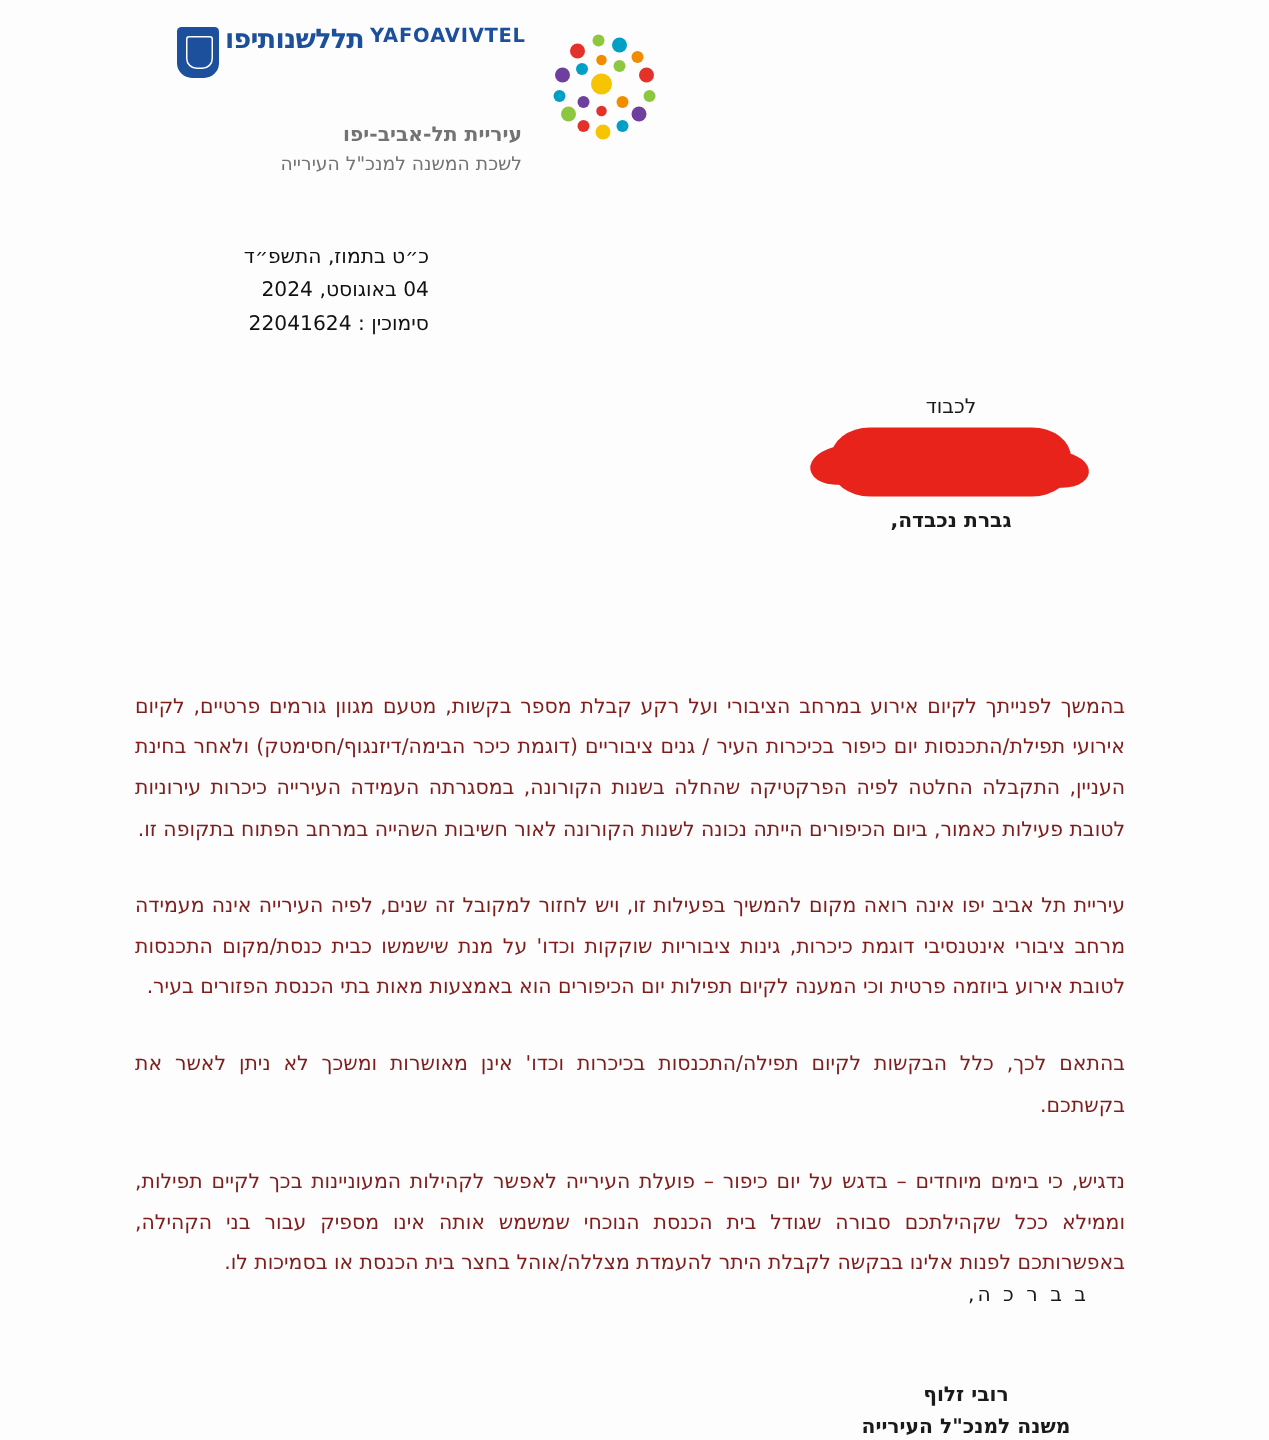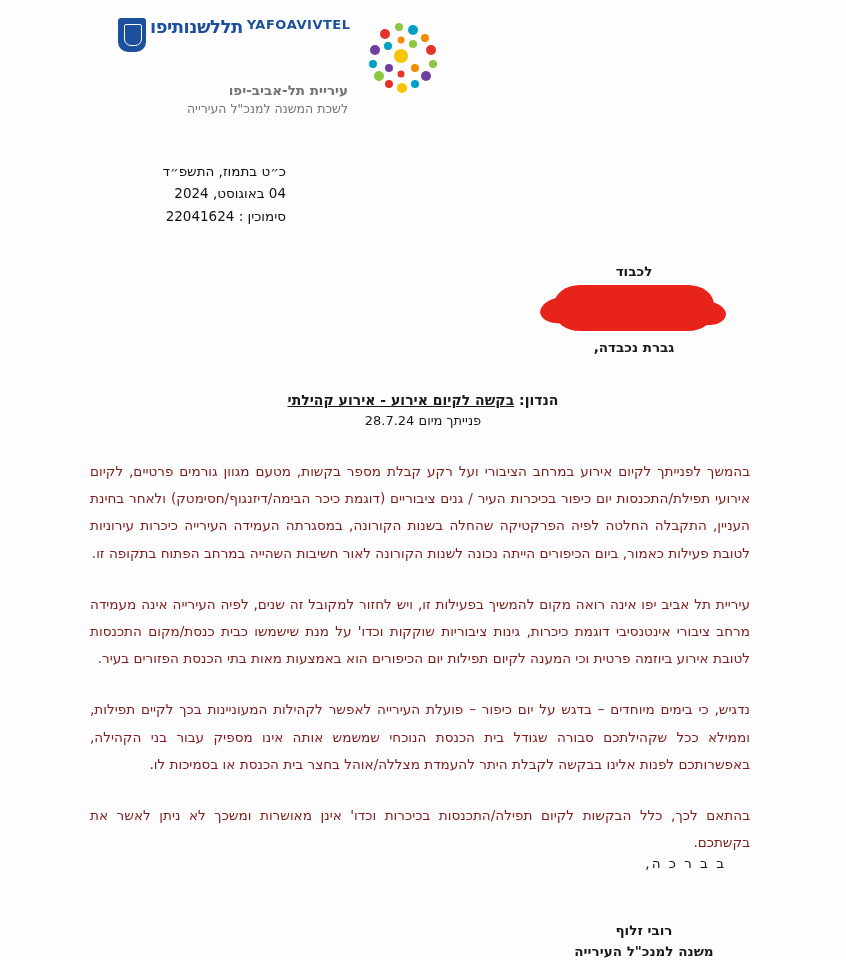--- a/index.html
+++ b/index.html
@@ -121,21 +121,21 @@
   .addressee {
     position: absolute;
     top: 263px;
     right: 92px;
     width: 240px;
     text-align: center;
     direction: rtl;
   }
   .addressee .lichvod {
     font-size: 13.5px;
-    font-weight: bold;
+    font-weight: normal;
     margin-bottom: 4px;
   }
   .redaction {
     position: relative;
     width: 160px;
     height: 46px;
     margin: 6px auto 8px auto;
     background: #e8231c;
     border-radius: 26px / 20px;
   }
@@ -284,33 +284,26 @@
     <div>04 באוגוסט, 2024</div>
     <div>סימוכין :  22041624</div>
   </div>
 
   <div class="addressee">
     <div class="lichvod">לכבוד</div>
     <div class="redaction"></div>
     <div class="gveret">גברת נכבדה,</div>
   </div>
 
-  <div class="subject">
-    <div class="row1">
-      <span>הנדון:</span>
-      <span class="underline">בקשה לקיום אירוע - אירוע קהילתי</span>
-    </div>
-    <div class="row2">פנייתך מיום 28.7.24</div>
-  </div>
 
   <div class="body-text">
     <p>בהמשך לפנייתך לקיום אירוע במרחב הציבורי ועל רקע קבלת מספר בקשות, מטעם מגוון גורמים פרטיים, לקיום אירועי תפילת/התכנסות יום כיפור בכיכרות העיר / גנים ציבוריים (דוגמת כיכר הבימה/דיזנגוף/חסימטק) ולאחר בחינת העניין, התקבלה החלטה לפיה הפרקטיקה שהחלה בשנות הקורונה, במסגרתה העמידה העירייה כיכרות עירוניות לטובת פעילות כאמור, ביום הכיפורים הייתה נכונה לשנות הקורונה לאור חשיבות השהייה במרחב הפתוח בתקופה זו.</p>
     <p>עיריית תל אביב יפו אינה רואה מקום להמשיך בפעילות זו, ויש לחזור למקובל זה שנים, לפיה העירייה אינה מעמידה מרחב ציבורי אינטנסיבי דוגמת כיכרות, גינות ציבוריות שוקקות וכדו' על מנת שישמשו כבית כנסת/מקום התכנסות לטובת אירוע ביוזמה פרטית וכי המענה לקיום תפילות יום הכיפורים הוא באמצעות מאות בתי הכנסת הפזורים בעיר.</p>
+    <p>בהתאם לכך, כלל הבקשות לקיום תפילה/התכנסות בכיכרות וכדו' אינן מאושרות ומשכך לא ניתן לאשר את בקשתכם.</p>
     <p>נדגיש, כי בימים מיוחדים – בדגש על יום כיפור – פועלת העירייה לאפשר לקהילות המעוניינות בכך לקיים תפילות, וממילא ככל שקהילתכם סבורה שגודל בית הכנסת הנוכחי שמשמש אותה אינו מספיק עבור בני הקהילה, באפשרותכם לפנות אלינו בבקשה לקבלת היתר להעמדת מצללה/אוהל בחצר בית הכנסת או בסמיכות לו.</p>
-    <p>בהתאם לכך, כלל הבקשות לקיום תפילה/התכנסות בכיכרות וכדו' אינן מאושרות ומשכך לא ניתן לאשר את בקשתכם.</p>
   </div>
 
   <div class="signoff">ב ב ר כ ה,</div>
   <div class="signature">
     <div>רובי זלוף</div>
     <div>משנה למנכ"ל העירייה</div>
   </div>
 
 </div>
 

